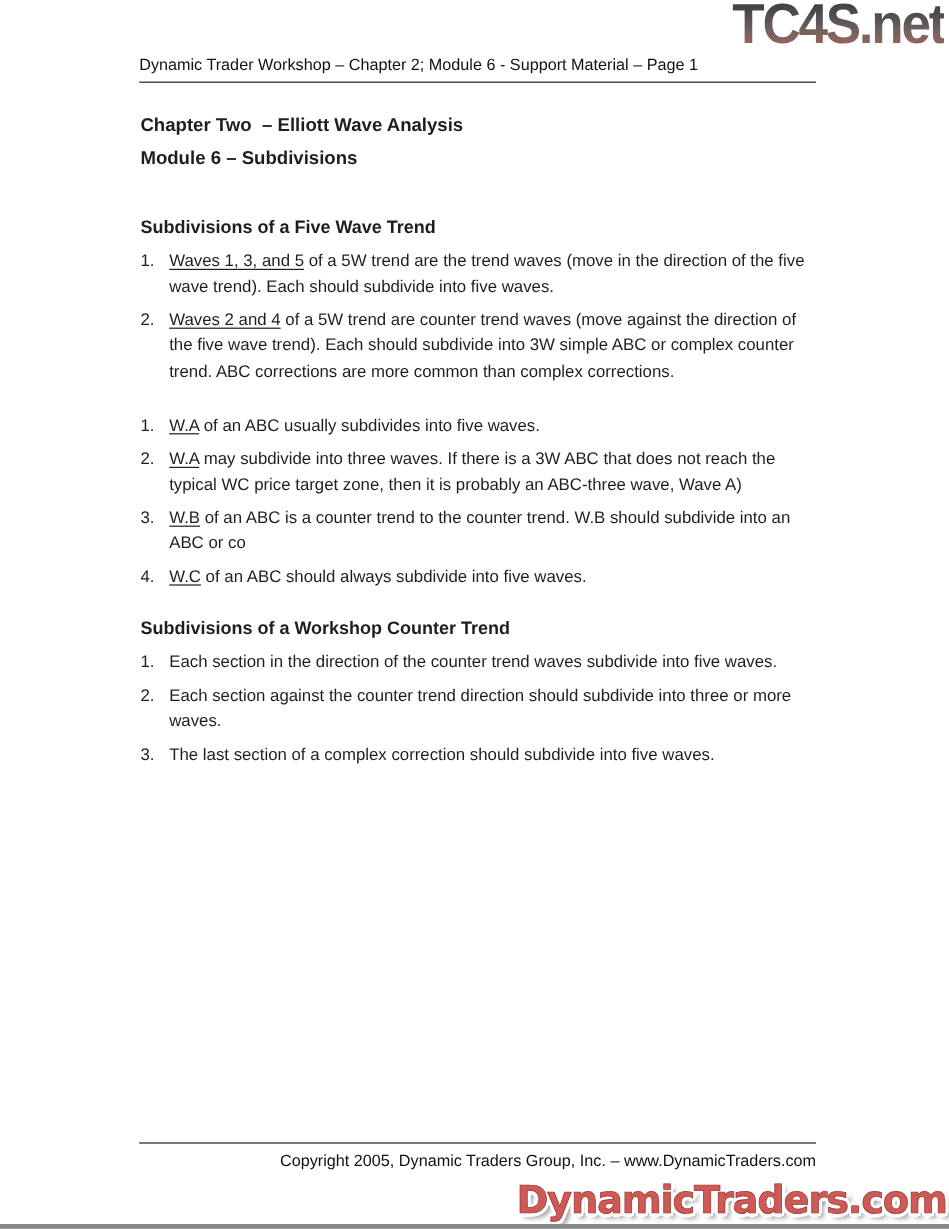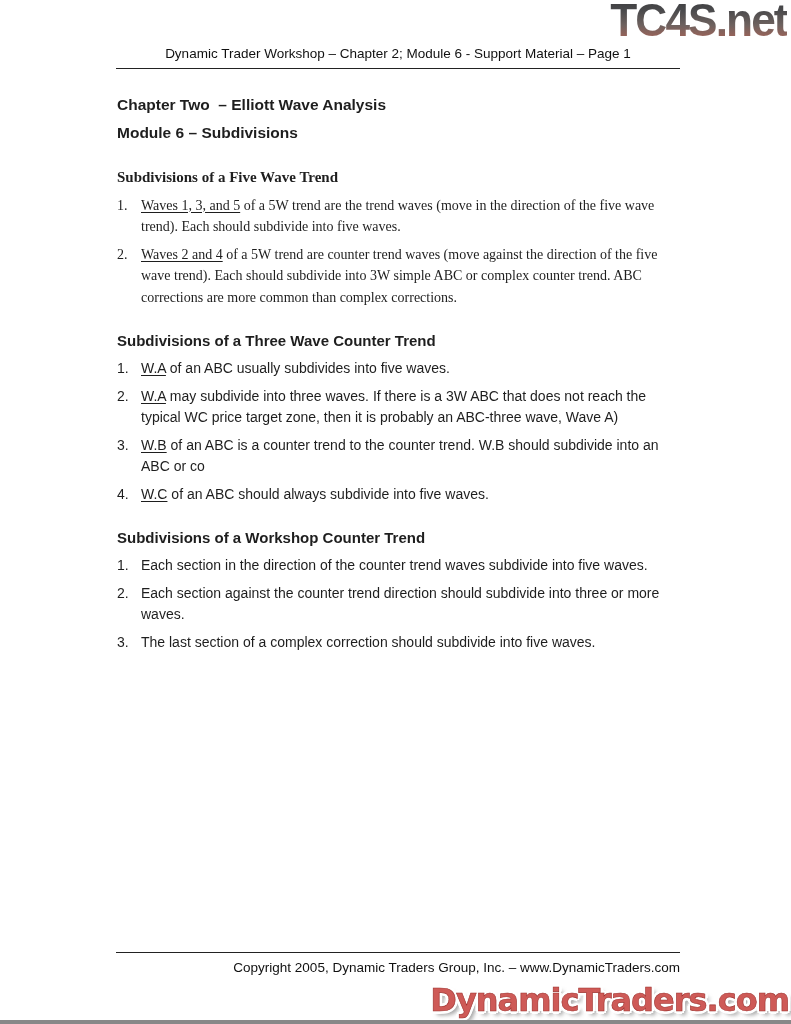--- a/index.html
+++ b/index.html
@@ -23,21 +23,20 @@
     transform:scaleX(0.94);
     transform-origin:right top;
     background:linear-gradient(180deg,#39393b 0%,#4a4a4c 30%,#6e625f 62%,#95635a 85%,#8a574e 100%);
     -webkit-background-clip:text;
     background-clip:text;
     color:transparent;
   }
   .header-text{
     position:absolute;
     top:46px;left:116px;width:564px;
-    text-align:center;
     font-size:13.5px;
     color:#111;
     white-space:nowrap;
   }
   .header-rule{
     position:absolute;
     top:68px;left:116px;width:564px;
     border:0;border-top:1.5px solid #222;
     margin:0;
   }
@@ -56,21 +55,21 @@
     line-height:17px;
     white-space:pre-wrap;
   }
   .doc-subtitle{
     margin:10.5px 0 0 0;
     font-size:15.5px;
     font-weight:bold;
     line-height:17px;
   }
   .section{margin-top:24px;}
-  .section.first{margin-top:28px;font-family:Liberation Serif, serif;}
+  .section.first{margin-top:40px;}
   .section-heading{
     margin:0 0 9px 0;
     font-size:15px;
     font-weight:bold;
     line-height:17px;
   }
   .list{margin:0;padding:0;}
   .li{
     display:flex;
     margin-bottom:6px;
@@ -157,21 +156,20 @@
               <span class="libody"><span class="lead">Waves 1, 3, and 5</span> of a 5W trend are the trend waves (move in the direction of the five wave trend). Each should subdivide into five waves.</span>
             </div>
             <div class="li">
               <span class="num">2.</span>
               <span class="libody"><span class="lead">Waves 2 and 4</span> of a 5W trend are counter trend waves (move against the direction of the five wave trend). Each should subdivide into 3W simple ABC or complex counter trend. ABC corrections are more common than complex corrections.</span>
             </div>
           </div>
   </div>
 
   <div class="section">
-    <div class="section-heading">Subdivisions of a Three Wave Counter Trend</div>
     <div class="list">
             <div class="li">
               <span class="num">1.</span>
               <span class="libody"><span class="lead">W.A</span> of an ABC usually subdivides into five waves.</span>
             </div>
             <div class="li">
               <span class="num">2.</span>
               <span class="libody"><span class="lead">W.A</span> may subdivide into three waves. If there is a 3W ABC that does not reach the typical WC price target zone, then it is probably an ABC-three wave, Wave A)</span>
             </div>
             <div class="li">

